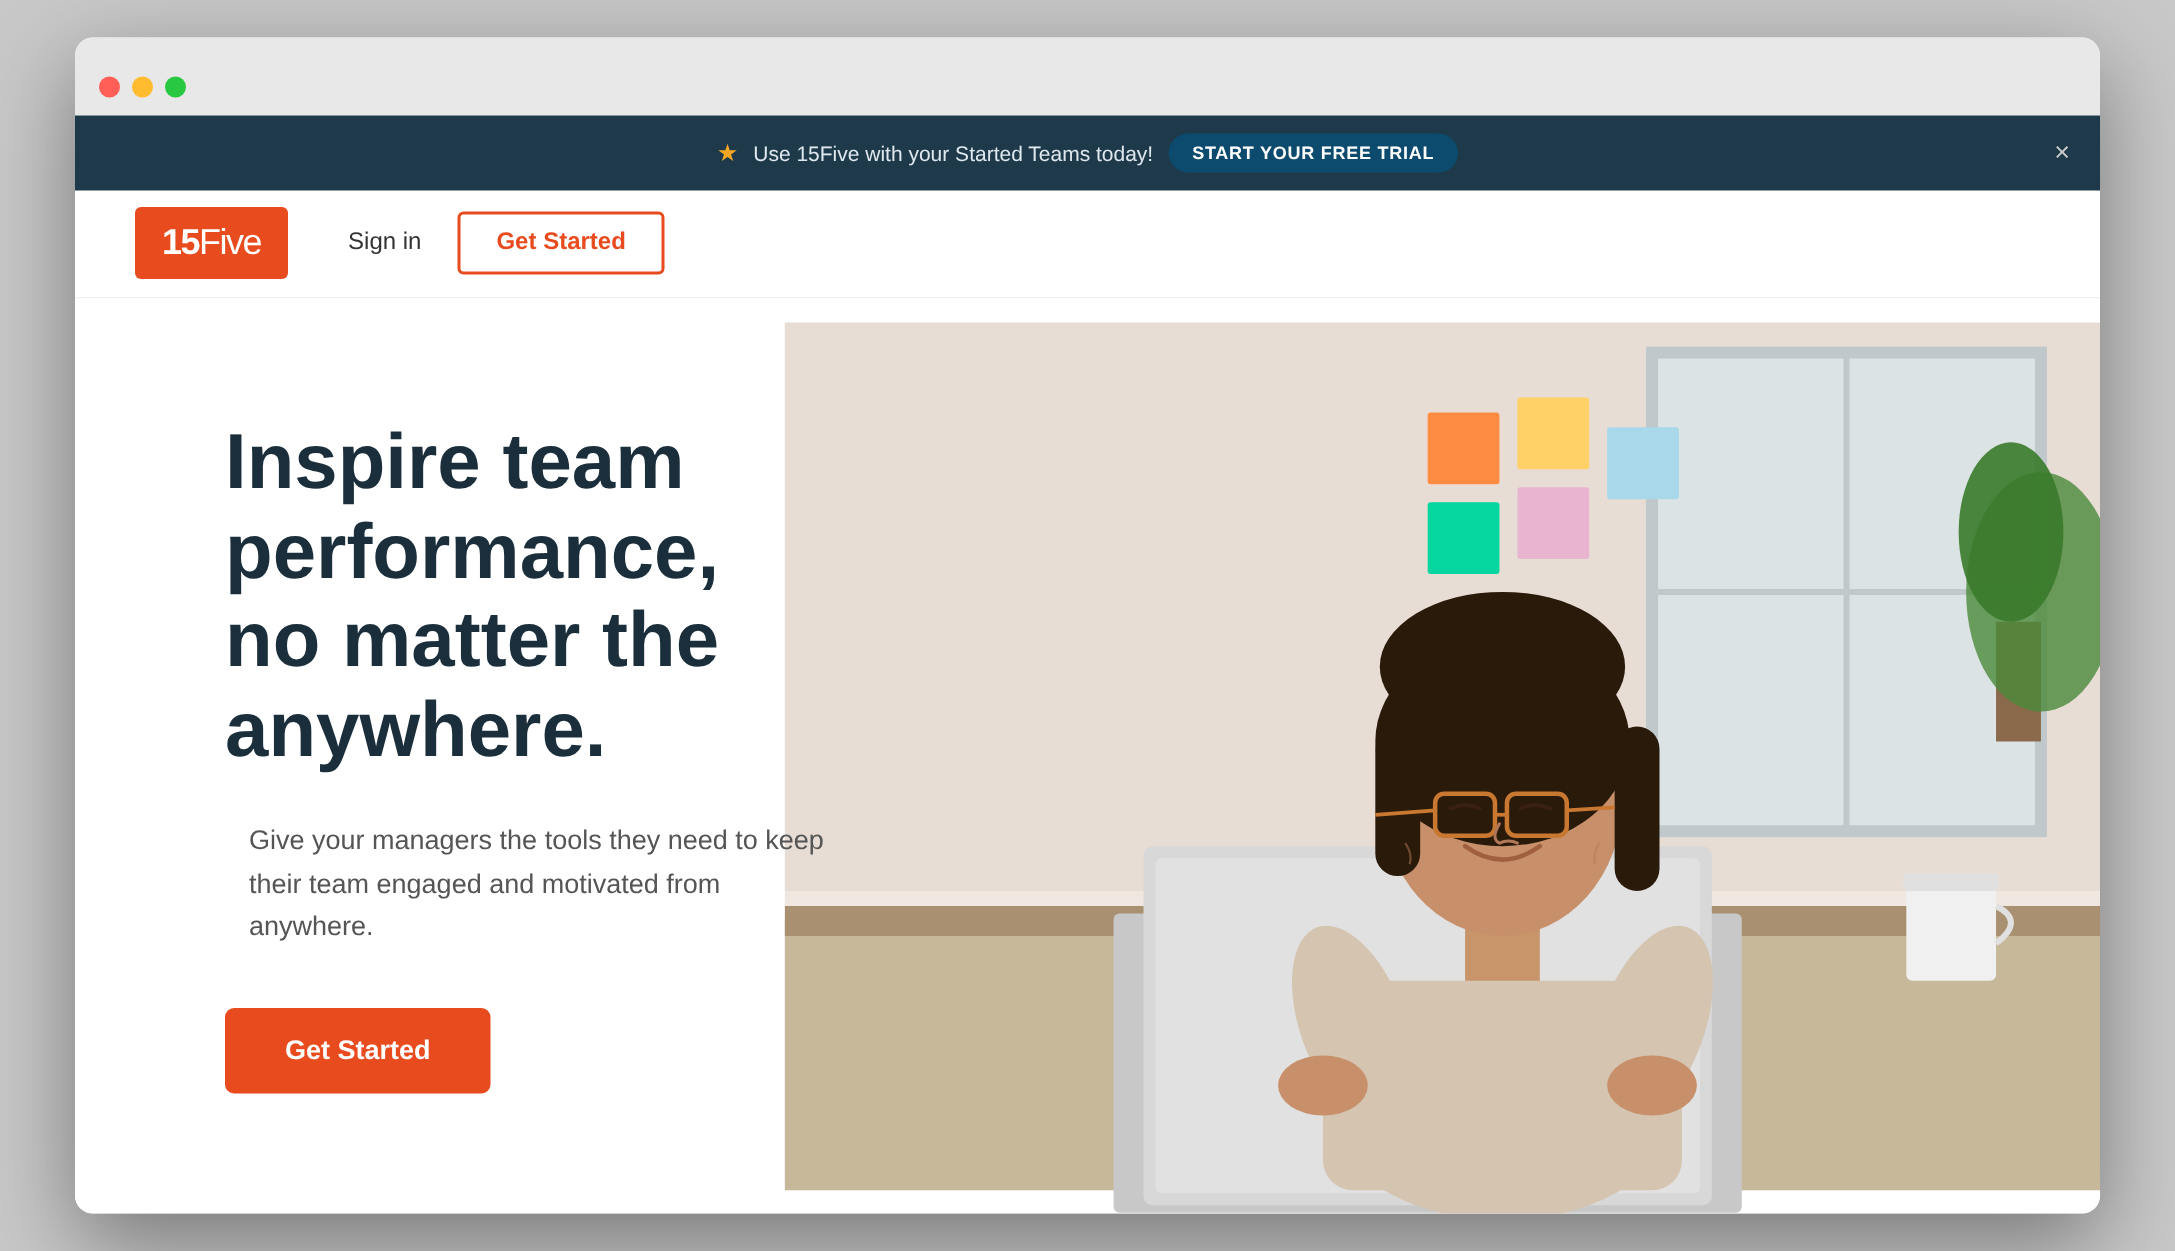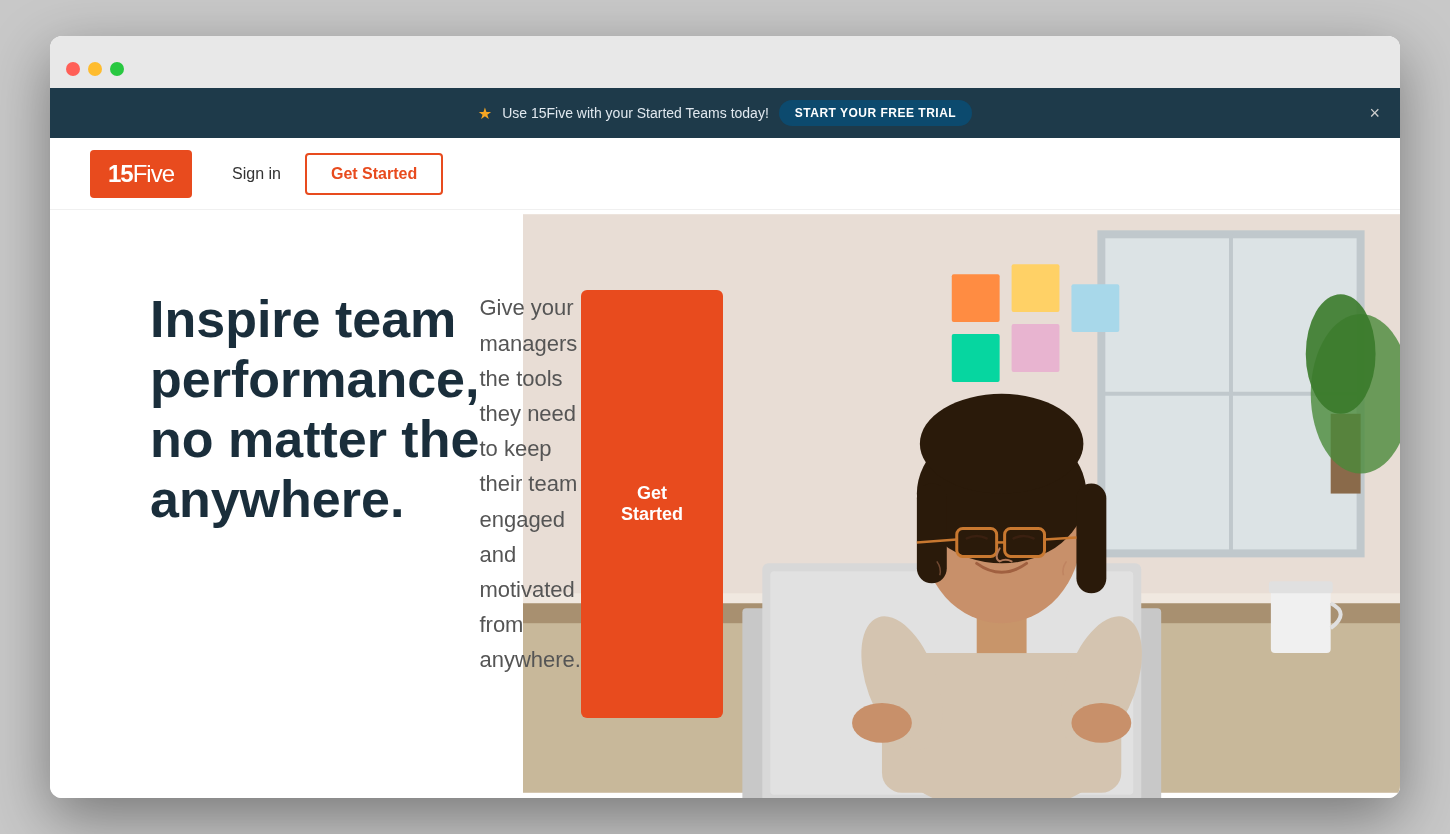--- a/index.html
+++ b/index.html
@@ -156,37 +156,39 @@
       display: flex;
       overflow: hidden;
     }
 
     .hero-content {
       position: relative;
       z-index: 2;
       padding: 80px 80px 80px 100px;
       max-width: 580px;
       display: flex;
-      flex-direction: row;
+      flex-direction: column;
+      justify-content: center;
     }
 
     .hero-headline {
       font-size: 52px;
       font-weight: 800;
       color: #1a2e3b;
       line-height: 1.15;
       margin-bottom: 28px;
     }
 
     .hero-subtext {
-      font-size: 22px;
+      font-size: 18px;
       color: #555;
       line-height: 1.6;
       margin-bottom: 40px;
       max-width: 480px;
+      margin-left: 16px;
     }
 
     .hero-cta {
       background: #e84b1e;
       color: #fff;
       border: none;
       border-radius: 6px;
       padding: 18px 40px;
       font-size: 18px;
       font-weight: 700;

